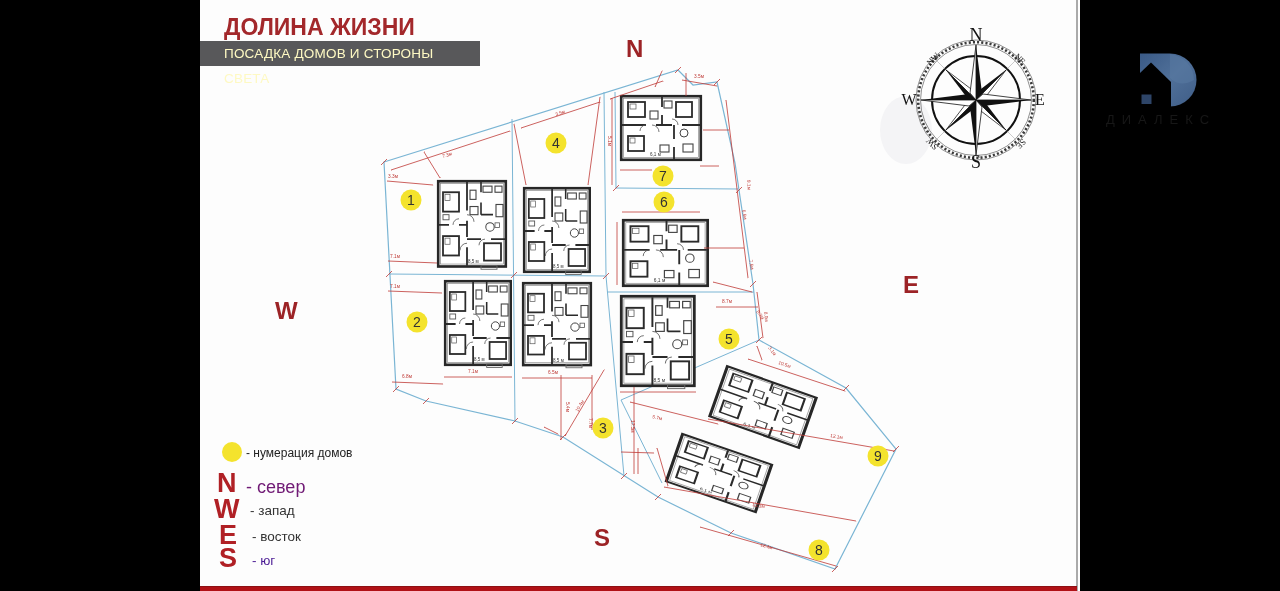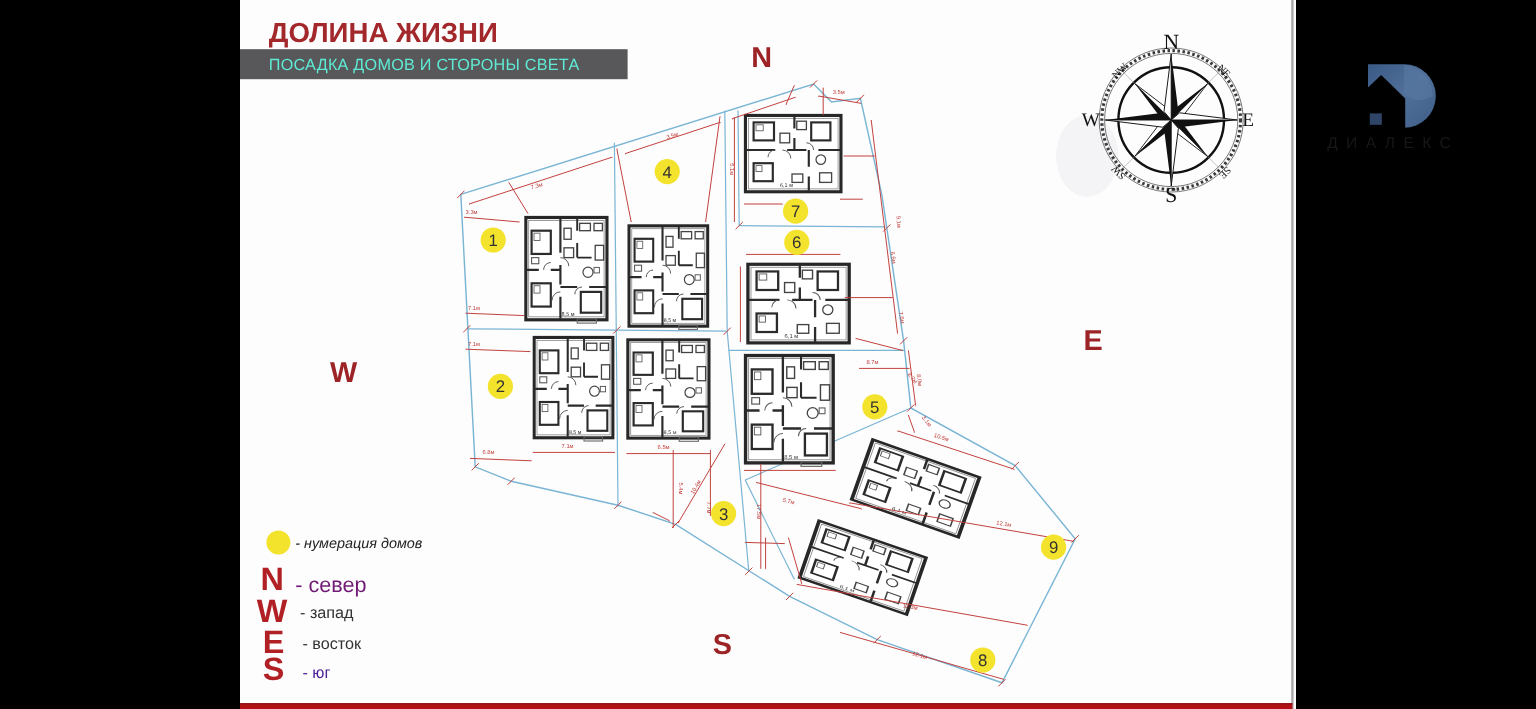--- a/index.html
+++ b/index.html
@@ -348,33 +348,33 @@
 
   <path d="M71,32.5 L60,43 L60,77 L91,77 L91,52 Z" fill="#000"></path>
 
   <rect x="61.5" y="64.5" width="10" height="9.5" fill="#2e4568"></rect>
 
   <text x="81" y="93.5" font-family="Liberation Sans,sans-serif" font-size="13" letter-spacing="7" fill="#171717" text-anchor="middle">ДИАЛЕКС</text>
 </svg>
 
 <div class="abs" style="left:224px;top:14px;font-size:23px;font-weight:bold;color:#a3282b;">ДОЛИНА ЖИЗНИ</div>
 
-<div class="abs" style="left:200px;top:41px;width:323px;height:25px;background:#58585a;color:#5eead4;font-size:13.5px;line-height:25px;padding-left:24px;box-sizing:border-box;letter-spacing:0.2px;">ПОСАДКА ДОМОВ И СТОРОНЫ СВЕТА</div>
+<div class="abs" style="left:200px;top:41px;width:280px;height:25px;background:#58585a;color:#fef9c3;font-size:13.5px;line-height:25px;padding-left:24px;box-sizing:border-box;letter-spacing:0.2px;">ПОСАДКА ДОМОВ И СТОРОНЫ СВЕТА</div>
 
 <div class="abs" style="left:626px;top:35px;font-size:24px;font-weight:bold;color:#9c2326;">N</div>
 
 <div class="abs" style="left:275px;top:297px;font-size:24px;font-weight:bold;color:#9c2326;">W</div>
 
 <div class="abs" style="left:903px;top:271px;font-size:24px;font-weight:bold;color:#9c2326;">E</div>
 
 <div class="abs" style="left:594px;top:524px;font-size:24px;font-weight:bold;color:#9c2326;">S</div>
 
 <div class="abs" style="left:222px;top:442px;width:20px;height:20px;border-radius:50%;background:#f4e32d;"></div>
 
-<div class="abs" style="left:246px;top:446px;font-size:12px;color:#222;font-style:italic;">- нумерация домов</div>
+<div class="abs" style="left:246px;top:446px;font-size:12px;color:#222;">- нумерация домов</div>
 
 <div class="abs" style="left:217px;top:468px;font-size:27px;font-weight:bold;color:#b02025;">N</div>
 
 <div class="abs" style="left:246px;top:477px;font-size:18px;color:#701a75;">- север</div>
 
 <div class="abs" style="left:214px;top:494px;font-size:27px;font-weight:bold;color:#b02025;">W</div>
 
 <div class="abs" style="left:250px;top:503px;font-size:13.5px;color:#333;text-align:center;">- запад</div>
 
 <div class="abs" style="left:219px;top:520px;font-size:27px;font-weight:bold;color:#b02025;">E</div>

